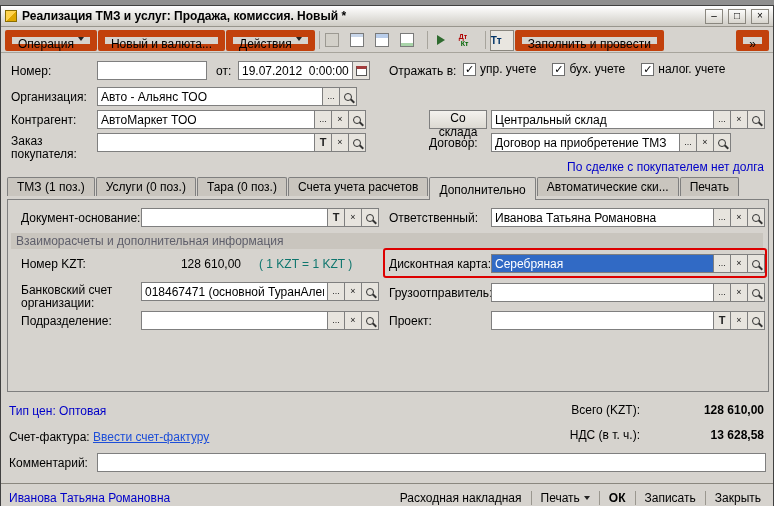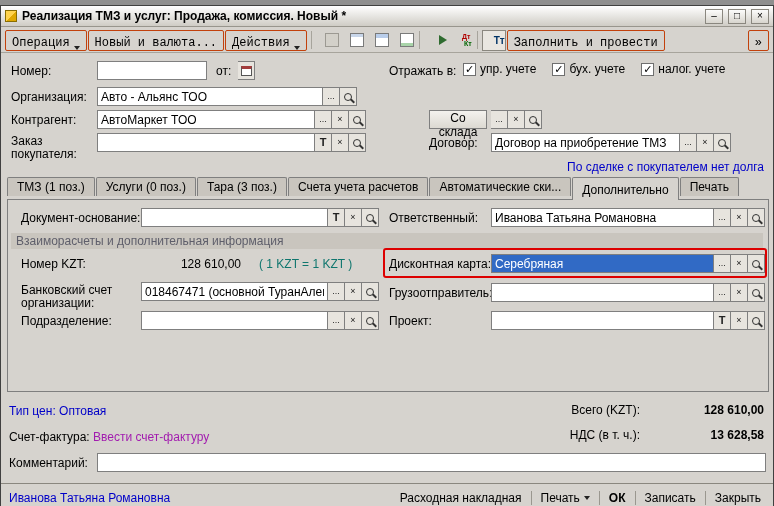--- a/index.html
+++ b/index.html
@@ -8,24 +8,24 @@
   #win{position:relative;width:774px;height:506px;margin:5px auto;background:#d6d3ce;border:1px solid #404040;overflow:hidden}
 
   
   .titlebar{position:absolute;left:0;top:0;right:0;height:21px;background:linear-gradient(#ffffff,#cfccc5);border-bottom:1px solid #98958d;display:flex;align-items:center;gap:5px;padding:0 4px}
   .appicon{width:12px;height:12px;border:1px solid #8a6d00;background:linear-gradient(135deg,#ffd34d 55%,#e0a800 55%)}
   .title{flex:1;font-weight:bold;white-space:nowrap;overflow:hidden}
   .wbtn{width:18px;height:15px;border:1px solid #8a877f;background:linear-gradient(#fcfcfb,#d8d5ce);font-size:10px;line-height:12px;text-align:center;padding:0;cursor:default}
 
   
   .toolbar{position:absolute;left:0;top:22px;right:0;height:25px;display:flex;align-items:center;gap:1px;padding:0 4px;border-bottom:1px solid #a7a49c;background:#d6d3ce}
-  .tbtn{display:flex;align-items:flex-end;gap:4px;height:21px;padding:0 6px;background:transparent;border:1px solid #c2410c;border-radius:2px;font-size:12px;font-family:Liberation Mono, monospace;white-space:nowrap}
+  .tbtn{display:flex;align-items:flex-start;gap:4px;height:21px;padding:0 6px;background:transparent;border:7px solid #c2410c;border-radius:2px;font-size:12px;font-family:Liberation Sans, sans-serif;white-space:nowrap}
   .tri{width:0;height:0;border-left:3px solid transparent;border-right:3px solid transparent;border-top:4px solid #222}
   .tsep{width:1px;height:18px;background:#a7a49c;margin:0 3px}
-  .ibtn{width:24px;height:21px;display:flex;align-items:center;justify-content:flex-end;border:1px solid transparent;background:transparent;padding:0}
+  .ibtn{width:24px;height:21px;display:flex;align-items:center;justify-content:flex-start;border:1px solid transparent;background:transparent;padding:0}
   .ibtn.pressed{border:1px solid #8a877f;background:#e9e6e0}
   .ic{width:14px;height:14px;display:block}
   .ic-grey{background:#d3d0c9;border:1px solid #9c9992}
   .ic-doc{background:#fff;border:1px solid #7a7a7a;box-shadow:inset 0 3px 0 #c8d6ea}
   .ic-tbl{background:linear-gradient(#b9cdea,#b9cdea) top/14px 4px no-repeat,#fff;border:1px solid #7a7a7a}
   .ic-doc2{background:#fff;border:1px solid #7a7a7a;box-shadow:inset 0 -3px 0 #a9d4a9}
   .ic-go{width:0;height:0;border-top:5px solid transparent;border-bottom:5px solid transparent;border-left:8px solid #2f6b2f;margin:2px 0 2px 4px}
   .dtkt{display:flex;flex-direction:column;font-size:7px;line-height:7px;font-weight:bold}
   .dtkt .dt{color:#b00000}.dtkt .kt{color:#006400;margin-left:3px}
   .tt{font-size:10px;font-weight:bold;color:#003366}
@@ -40,21 +40,21 @@
   .fbtn{width:17px;height:19px;border:1px solid #7f7f7f;border-left:0;background:#e7e4de;font-size:9px;line-height:9px;padding:0;display:flex;align-items:center;justify-content:center;color:#222;font-family:inherit}
   .fbtn.txt{font-size:11px;font-weight:bold}
   .mag{position:relative;width:8px;height:8px;border:1px solid #333;border-radius:50%;display:block}
   .mag::after{content:"";position:absolute;width:5px;height:2px;background:#333;transform:rotate(45deg);right:-4px;bottom:-2px}
   .cal{width:11px;height:10px;border:1px solid #555;border-top:3px solid #a33c3c;background:#fff;display:block}
   .pushbtn{position:absolute;height:19px;border:1px solid #7f7f7f;background:linear-gradient(#f4f2ee,#dcd9d2);font-size:12px;font-family:inherit;padding:0 6px}
   .cbrow{position:absolute;display:flex;align-items:center;gap:16px}
   .cb{display:flex;align-items:center;gap:4px}
   .cbbox{width:13px;height:13px;border:1px solid #6f6f6f;background:#fff;display:flex;align-items:center;justify-content:center;font-size:11px;line-height:11px}
   .link{color:#0000c8;cursor:pointer}
-  .ulink{color:#a21caf;cursor:pointer}
+  .ulink{color:#1d4ed8;text-decoration:underline;cursor:pointer}
 
   
   .tabs{position:absolute;left:6px;top:171px;height:23px;display:flex;align-items:flex-start;z-index:3}
   .tab{height:19px;padding:2px 9px 0;border:1px solid #7f7f7f;border-bottom:none;background:#c9c5be;margin-right:1px;border-radius:2px 2px 0 0;white-space:nowrap}
   .tab.active{height:23px;padding-top:5px;background:#d6d3ce}
   .panel{position:absolute;left:6px;top:193px;width:762px;height:193px;border:1px solid #7f7f7f}
   .band{position:absolute;left:10px;top:227px;width:752px;height:16px;background:#c9c5be;color:#5e5e6a;display:flex;align-items:center;padding:0 5px}
   .annot{position:absolute;left:382px;top:242px;width:384px;height:30px;border:2px solid #dd0000;border-radius:3px;z-index:5;pointer-events:none}
   .sumval{position:absolute;left:140px;width:100px;text-align:right;white-space:nowrap}
   .ratenote{position:absolute;color:#0f766e;white-space:nowrap}
@@ -128,20 +128,21 @@
     <span class="spacer"></span>
     <button class="tbtn">»</button>
   </div>
 
   <span class="lbl" style="left:10px;top:58px">Номер:</span>
   <div class="fgroup" style="left:96px;top:55px;width:110px">
     <input class="field" value="" style="">
   </div>
   <span class="lbl" style="left:215px;top:58px">от:</span>
   <div class="fgroup" style="left:237px;top:55px;width:132px">
+    <input class="field" value="19.07.2012  0:00:00" style="">
     <button class="fbtn">
         <span class="cal"></span>
       </button>
   </div>
   <span class="lbl" style="left:388px;top:58px">Отражать в:</span>
   <div class="cbrow" style="left:462px;top:56px">
     <label class="cb">
       <span class="cbbox">
           <span>✓</span>
         </span>
@@ -174,20 +175,21 @@
   <div class="fgroup" style="left:96px;top:104px;width:269px">
     <input class="field" value="АвтоМаркет ТОО" style="">
     <button class="fbtn">...</button>
     <button class="fbtn">×</button>
     <button class="fbtn">
         <span class="mag"></span>
       </button>
   </div>
   <button class="pushbtn" style="left:428px;top:104px;width:58px">Со склада</button>
   <div class="fgroup" style="left:490px;top:104px;width:274px">
+    <input class="field" value="Центральный склад" style="">
     <button class="fbtn">...</button>
     <button class="fbtn">×</button>
     <button class="fbtn">
         <span class="mag"></span>
       </button>
   </div>
 
   <span class="lbl" style="left:10px;top:128px">Заказ</span>
   <span class="lbl" style="left:10px;top:141px">покупателя:</span>
   <div class="fgroup" style="left:96px;top:127px;width:269px">
@@ -206,24 +208,24 @@
     <button class="fbtn">
         <span class="mag"></span>
       </button>
   </div>
 
   <span class="lbl link" style="right:9px;top:154px;left:auto">По сделке с покупателем нет долга</span>
 
   <div class="tabs">
     <div class="tab">ТМЗ (1 поз.)</div>
     <div class="tab">Услуги (0 поз.)</div>
-    <div class="tab">Тара (3 поз.)</div>
+    <div class="tab">Тара (0 поз.)</div>
     <div class="tab">Счета учета расчетов</div>
+    <div class="tab active">Дополнительно</div>
     <div class="tab">Автоматические ски...</div>
-    <div class="tab active">Дополнительно</div>
     <div class="tab">Печать</div>
   </div>
 
   <div class="panel"></div>
 
   <span class="lbl" style="left:20px;top:205px">Документ-основание:</span>
   <div class="fgroup" style="left:140px;top:202px;width:238px">
     <input class="field" value="" style="">
     <button class="fbtn txt">T</button>
     <button class="fbtn">×</button>

